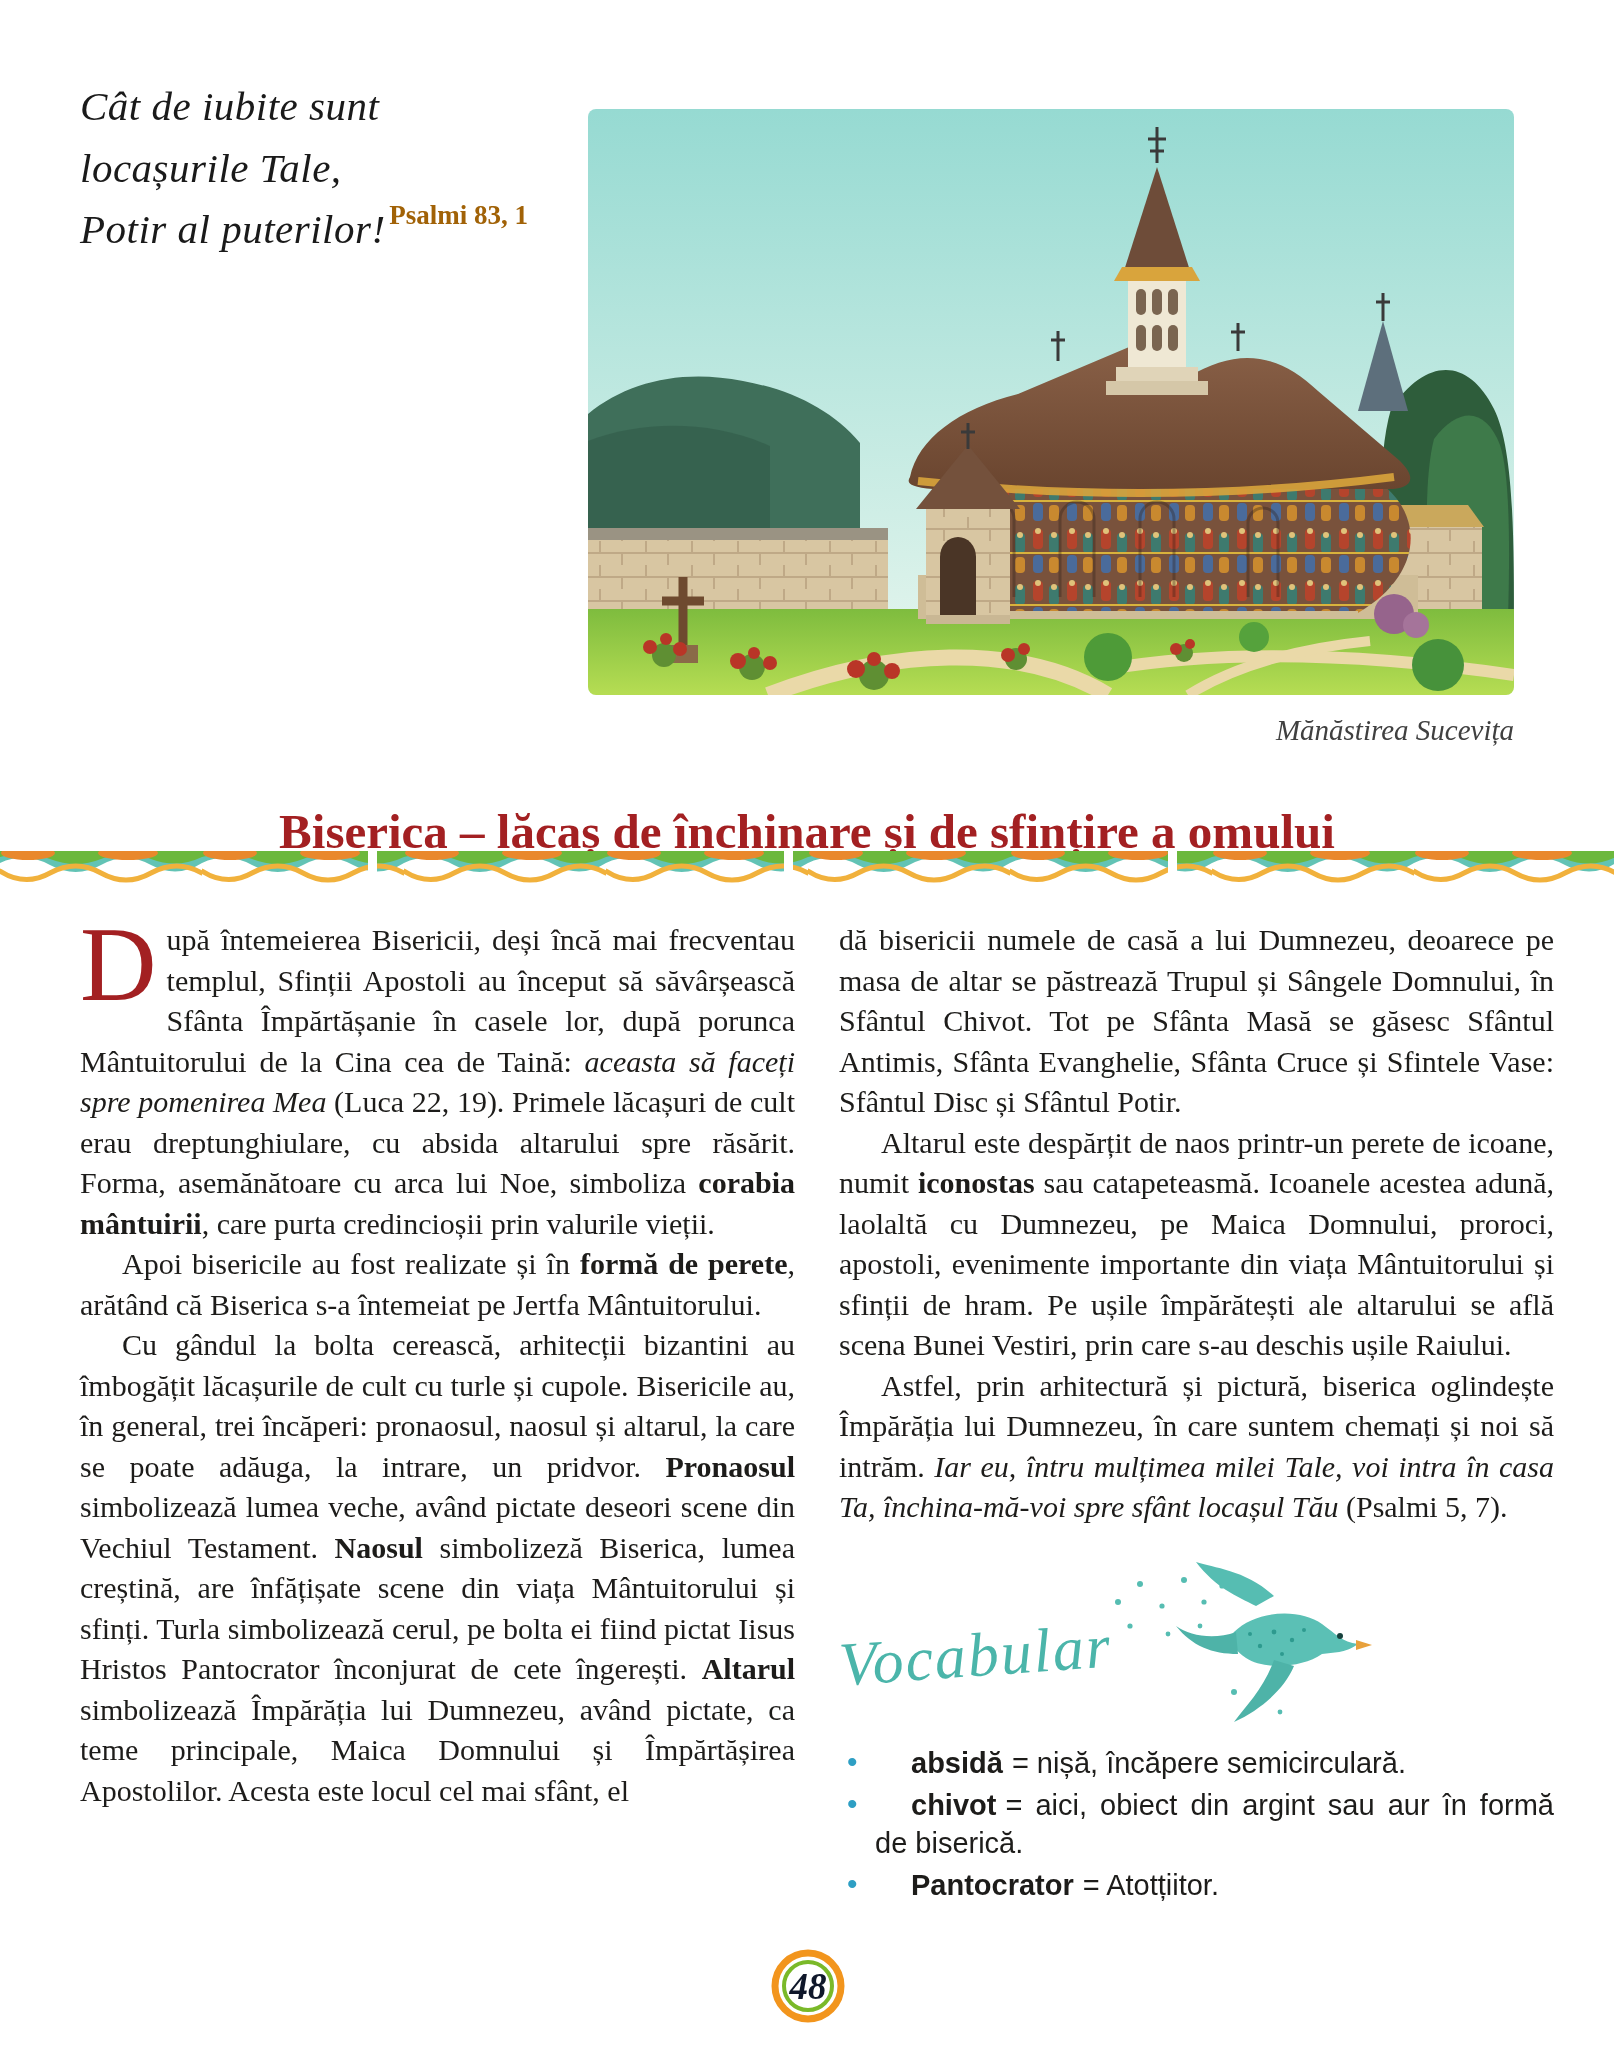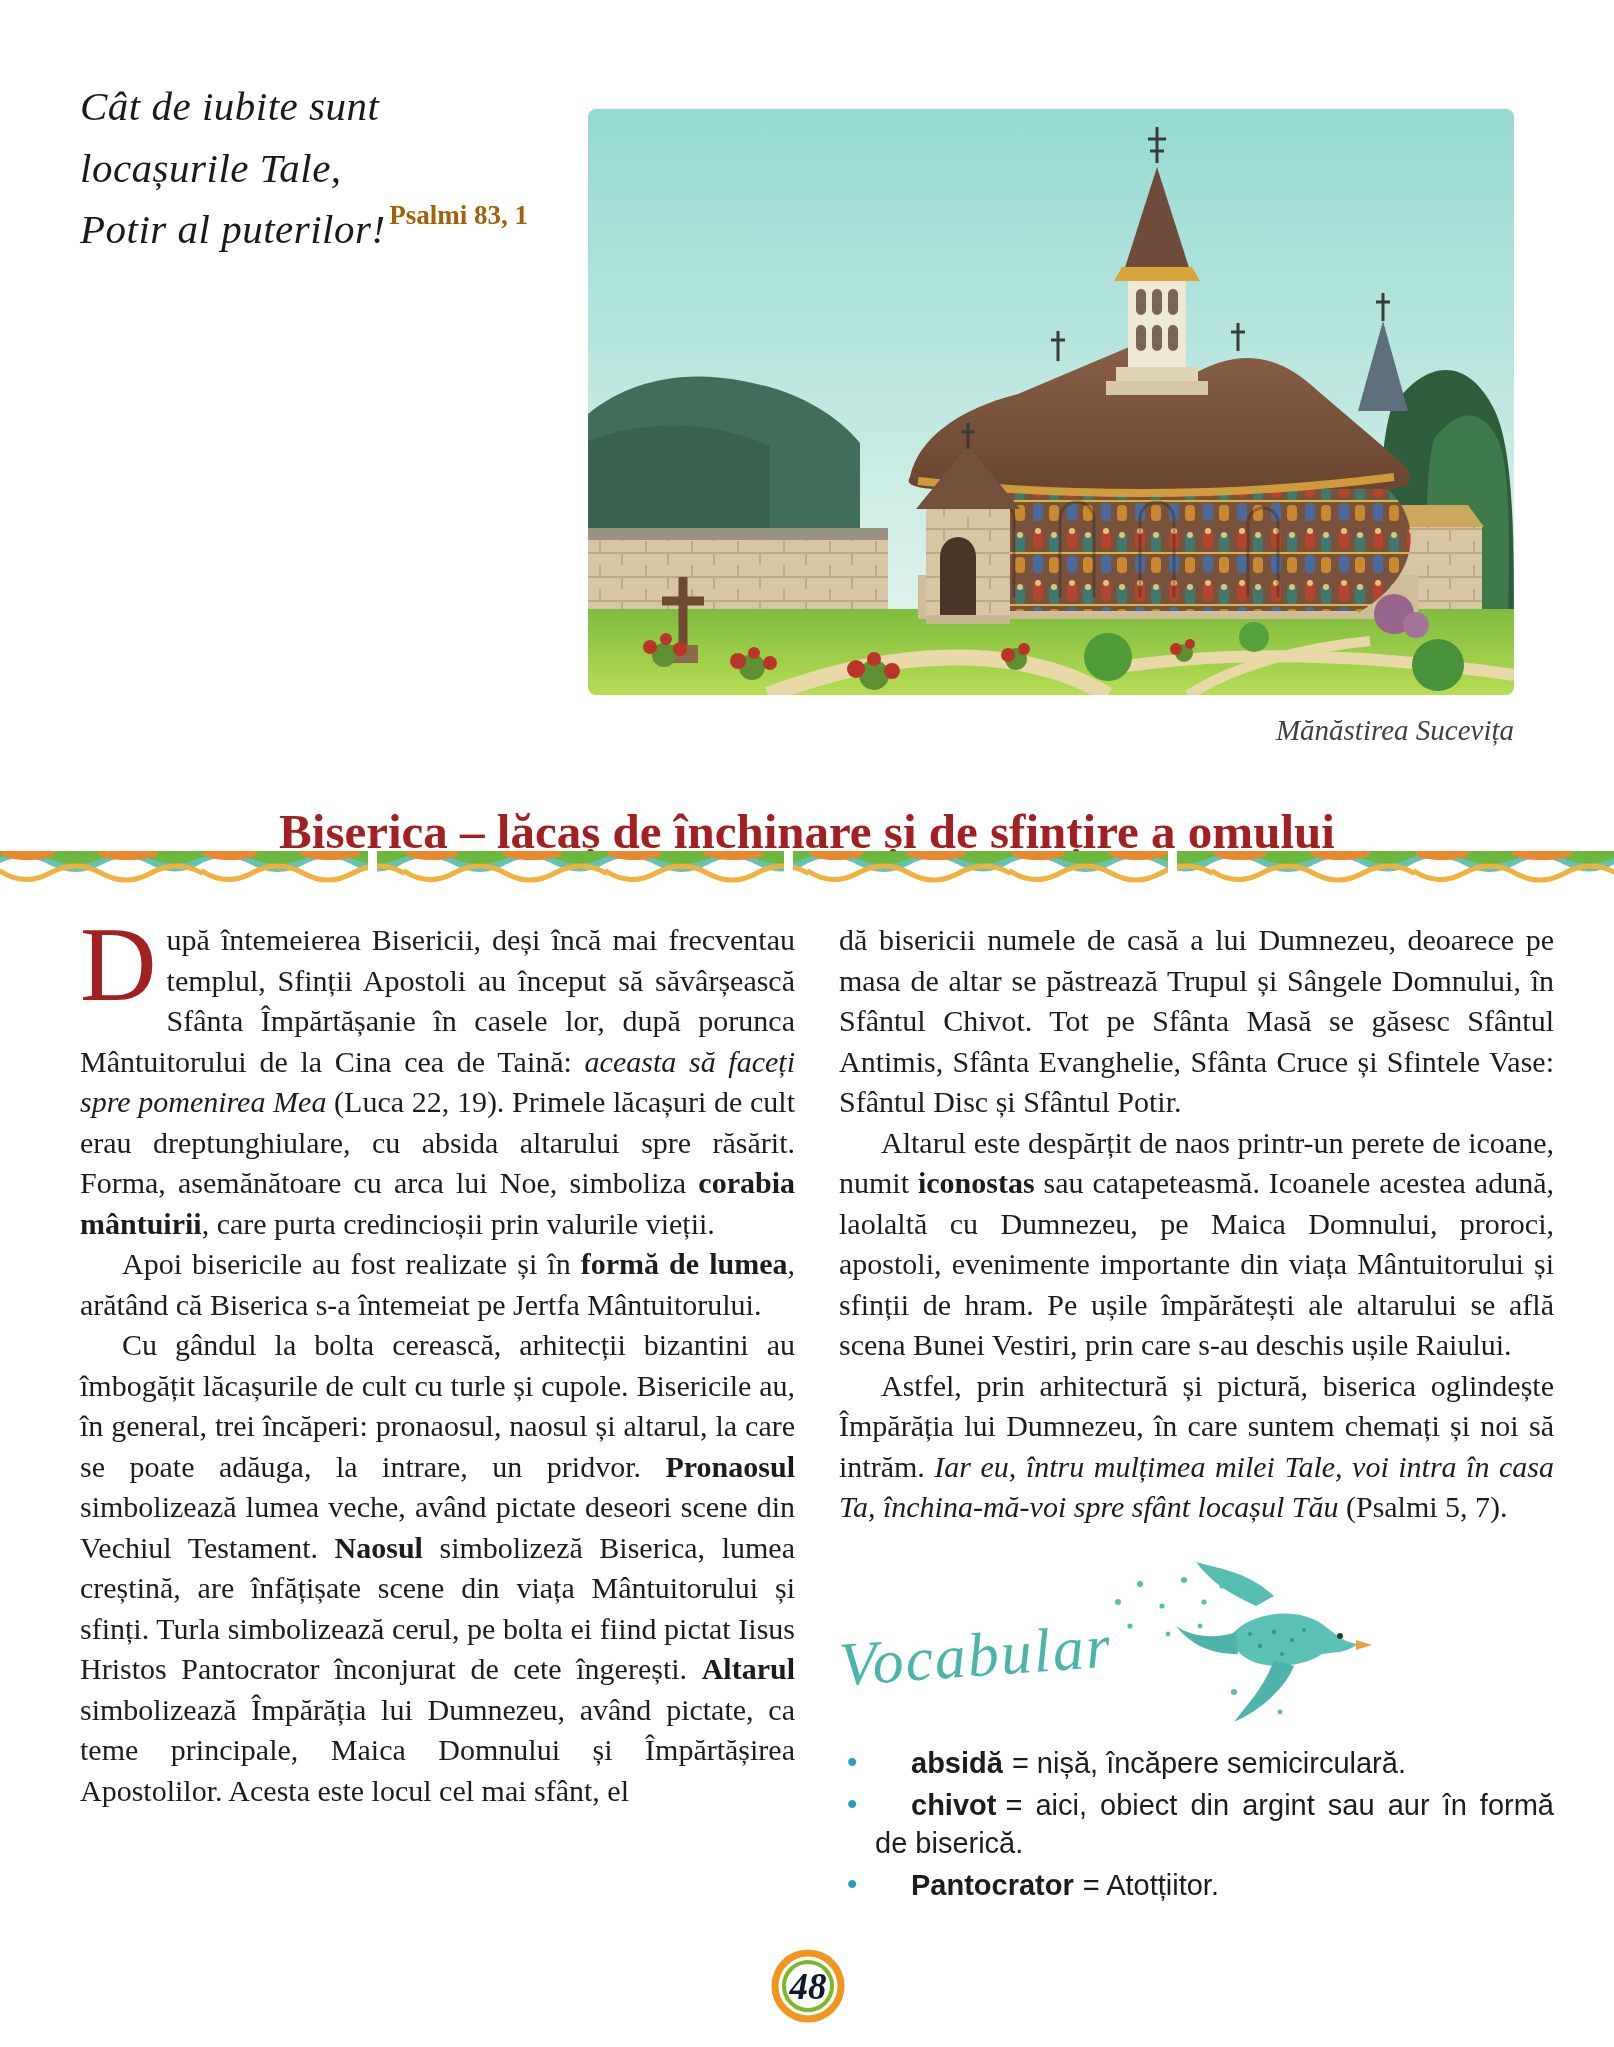--- a/index.html
+++ b/index.html
@@ -208,21 +208,21 @@
         <rect x="368" width="9" height="42"></rect>
           <rect x="784" width="9" height="42"></rect>
           <rect x="1168" width="9" height="42"></rect>
       </g>
     </svg>
   </div>
 
   <div class="columns">
     <div class="col">
         <p class="para"><span class="dropcap">D</span><span class="">upă întemeierea Bisericii, deși încă mai frecventau templul, Sfinții Apostoli au început să săvârșească Sfânta Împărtășanie în casele lor, după porunca Mântuitorului de la Cina cea de Taină: </span><span class="italic">aceasta să faceți spre pomenirea Mea</span><span class=""> (Luca 22, 19). Primele lăcașuri de cult erau dreptunghiulare, cu absida altarului spre răsărit. Forma, asemănătoare cu arca lui Noe, simboliza </span><span class="bold">corabia mântuirii</span><span class="">, care purta credincioșii prin valurile vieții.</span></p>
-        <p class="para indent"><span class="">Apoi bisericile au fost realizate și în </span><span class="bold">formă de lumea</span><span class="">, arătând că Biserica s-a întemeiat pe Jertfa Mântuitorului.</span></p>
+        <p class="para indent"><span class="">Apoi bisericile au fost realizate și în </span><span class="bold">formă de perete</span><span class="">, arătând că Biserica s-a întemeiat pe Jertfa Mântuitorului.</span></p>
         <p class="para indent"><span class="">Cu gândul la bolta cerească, arhitecții bizantini au îmbogățit lăcașurile de cult cu turle și cupole. Bisericile au, în general, trei încăperi: pronaosul, naosul și altarul, la care se poate adăuga, la intrare, un pridvor. </span><span class="bold">Pronaosul</span><span class=""> simbolizează lumea veche, având pictate deseori scene din Vechiul Testament. </span><span class="bold">Naosul</span><span class=""> simbolizeză Biserica, lumea creștină, are înfățișate scene din viața Mântuitorului și sfinți. Turla simbolizează cerul, pe bolta ei fiind pictat Iisus Hristos Pantocrator înconjurat de cete îngerești. </span><span class="bold">Altarul</span><span class=""> simbolizează Împărăția lui Dumnezeu, având pictate, ca teme principale, Maica Domnului și Împărtășirea Apostolilor. Acesta este locul cel mai sfânt, el</span></p>
       </div>
 
     <div class="col">
       <div>
           <p class="para"><span class="">dă bisericii numele de casă a lui Dumnezeu, deoarece pe masa de altar se păstrează Trupul și Sângele Domnului, în Sfântul Chivot. Tot pe Sfânta Masă se găsesc Sfântul Antimis, Sfânta Evanghelie, Sfânta Cruce și Sfintele Vase: Sfântul Disc și Sfântul Potir.</span></p>
           <p class="para indent"><span class="">Altarul este despărțit de naos printr-un perete de icoane, numit </span><span class="bold">iconostas</span><span class=""> sau catapeteasmă. Icoanele acestea adună, laolaltă cu Dumnezeu, pe Maica Domnului, proroci, apostoli, evenimente importante din viața Mântuitorului și sfinții de hram. Pe ușile împărătești ale altarului se află scena Bunei Vestiri, prin care s-au deschis ușile Raiului.</span></p>
           <p class="para indent"><span class="">Astfel, prin arhitectură și pictură, biserica oglindește Împărăția lui Dumnezeu, în care suntem chemați și noi să intrăm. </span><span class="italic">Iar eu, întru mulțimea milei Tale, voi intra în casa Ta, închina-mă-voi spre sfânt locașul Tău</span><span class=""> (Psalmi 5, 7).</span></p>
         </div>
 

